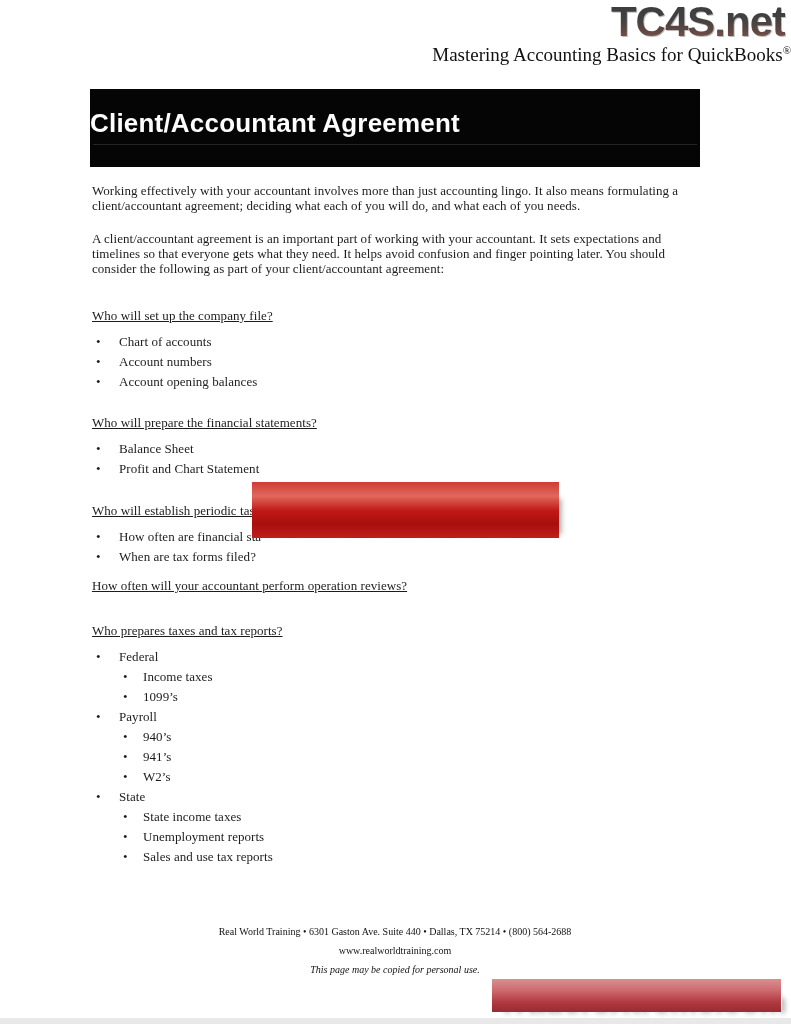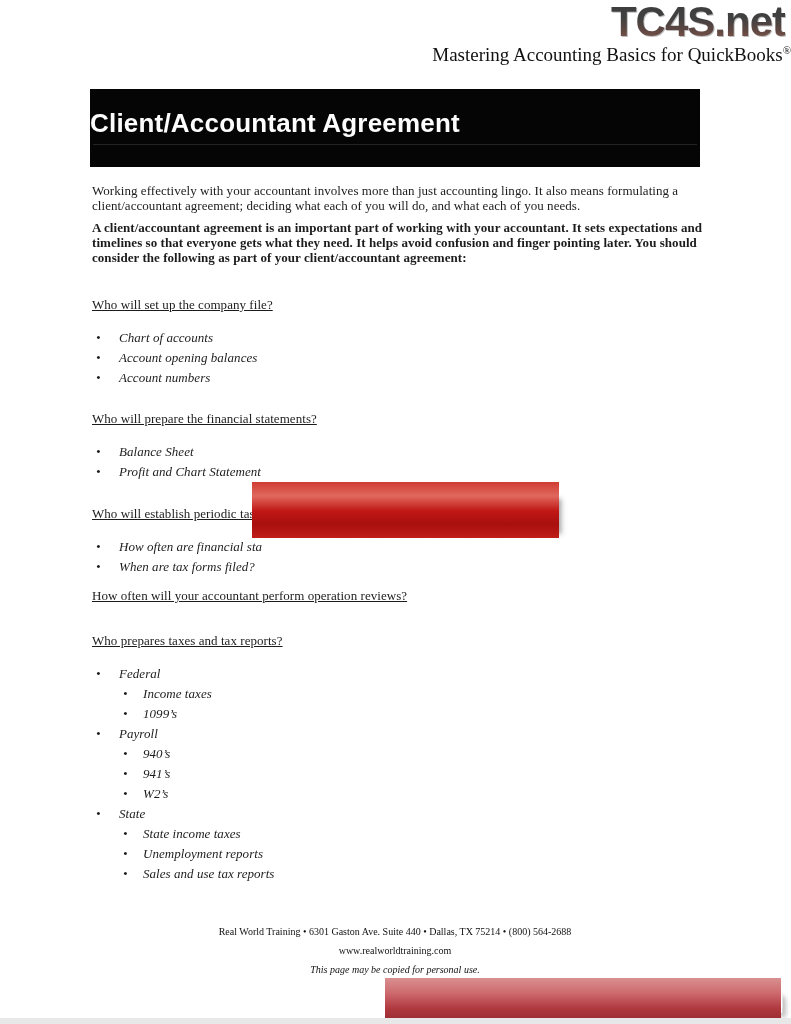--- a/index.html
+++ b/index.html
@@ -42,30 +42,30 @@
   .banner-line {
     position:absolute; left:3px; right:3px; top:55px; height:1px; background:#242424;
   }
 
   
   .body-flow {
     position:absolute; top:183px; left:92px; width:612px;
     font-size:13px; line-height:15px; letter-spacing:0.05px;
   }
   .para .line { white-space:nowrap; }
-  .p2 { margin-top:7px;font-weight:bold; }
+  .p2 { margin-top:18px; }
 
   .sec-heading { text-decoration:underline; white-space:nowrap; }
   .s1 { margin-top:32px; }
   .s2 { margin-top:26px; }
   .s3 { margin-top:27px; }
   .s4 { margin-top:14px; }
   .s5 { margin-top:30px; }
 
-  ul.blist { list-style:none; margin-top:19px;font-style:italic; }
+  ul.blist { list-style:none; margin-top:12px; }
   ul.blist li { position:relative; padding-left:27px; margin-top:6px; line-height:14px; white-space:nowrap; }
   ul.blist > li:first-child { margin-top:0; }
   ul.blist li::before { content:"\2022"; position:absolute; left:4px; top:0; }
   ul.blist ul { list-style:none; margin-top:6px; }
   ul.blist ul li { padding-left:24px; }
   ul.blist ul li::before { left:4px; }
 
   
   .stamp { position:absolute; line-height:1; white-space:nowrap;
            font-family:"Liberation Sans", sans-serif; font-weight:bold; }
@@ -78,21 +78,21 @@
   }
   .stamp .fill {
     position:relative; color:#c01715;
     -webkit-background-clip:text; background-clip:text;
     -webkit-text-fill-color:transparent;
   }
   .dlsub { top:485px; left:252px; font-size:50px; letter-spacing:0.5px; }
   .dlsub .fill {
     background:linear-gradient(180deg,#d03c33 0%,#e0685d 25%,#c01715 52%,#a80f0e 75%,#c01e1a 100%);
   }
-  .tradersx { top:981px; right:10px; font-size:38px; letter-spacing:0.5px;font-family:Liberation Mono, monospace; }
+  .tradersx { top:981px; right:10px; font-size:30px; letter-spacing:0.5px; }
   .tradersx .fill {
     color:#b03a40;
     background:linear-gradient(180deg,#d98f90 0%,#cd6a6e 35%,#b03a40 70%,#992b31 100%);
   }
 
   
   .footer {
     position:absolute; top:922px; left:90px; width:610px;
     text-align:center; font-size:10px; line-height:19px; color:#111;
   }
@@ -124,22 +124,22 @@
     <div class="para p2">
       <div class="line">A client/accountant agreement is an important part of working with your accountant. It sets expectations and</div>
       <div class="line">timelines so that everyone gets what they need. It helps avoid confusion and finger pointing later. You should</div>
       <div class="line">consider the following as part of your client/accountant agreement:</div>
     </div>
 
     <div class="section s1">
       <div class="sec-heading">Who will set up the company file?</div>
       <ul class="blist">
         <li><span>Chart of accounts</span></li>
+        <li><span>Account numbers</span></li>
         <li><span>Account opening balances</span></li>
-        <li><span>Account numbers</span></li>
       </ul>
     </div>
 
     <div class="section s2">
       <div class="sec-heading">Who will prepare the financial statements?</div>
       <ul class="blist">
         <li><span>Balance Sheet</span></li>
         <li><span>Profit and Chart Statement</span></li>
       </ul>
     </div>

